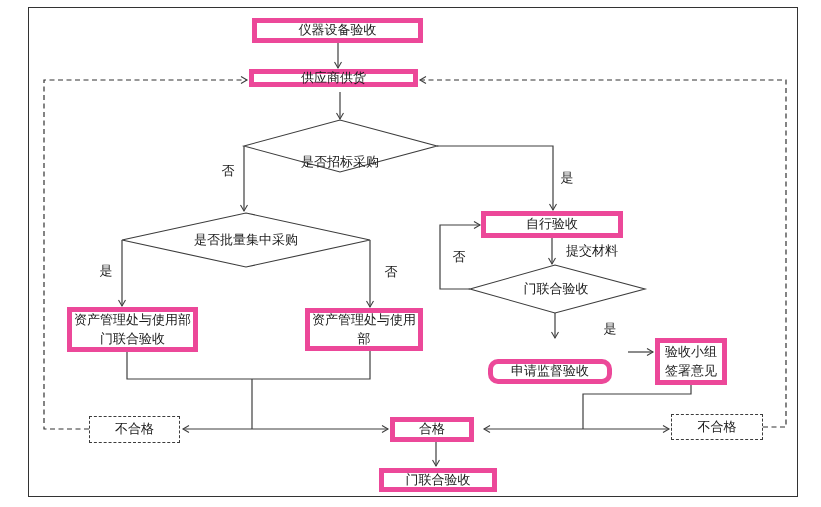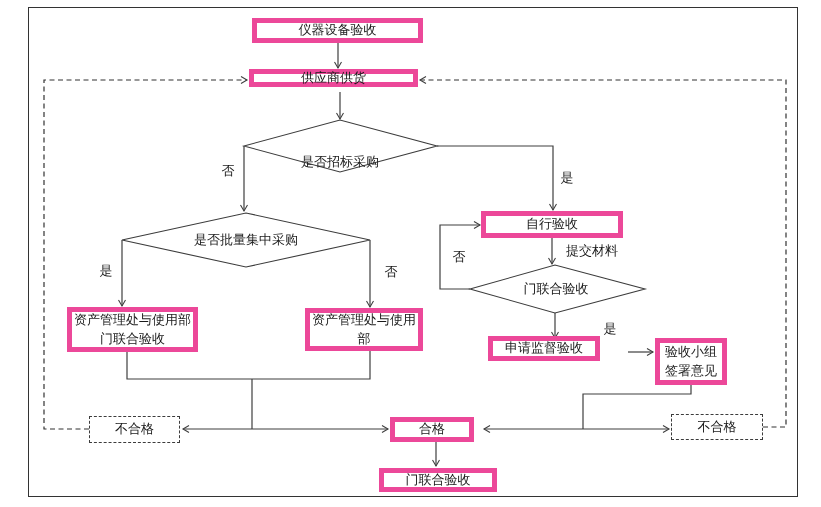--- a/index.html
+++ b/index.html
@@ -78,21 +78,21 @@
 
   <div class="node" style="left:249px;top:69px;width:169px;height:18px;">供应商供货</div>
 
   <div class="node" style="left:67px;top:307px;width:131px;height:45px;">资产管理处与使用部
 门联合验收</div>
 
   <div class="node" style="left:305px;top:308px;width:118px;height:43px;">资产管理处与使用部</div>
 
   <div class="node" style="left:481px;top:211px;width:142px;height:27px;">自行验收</div>
 
-  <div class="node" style="left:488px;top:336px;width:112px;height:25px;">申请监督验收</div>
+  <div class="node" style="left:488px;top:359px;width:124px;height:25px;border-radius:10px;">申请监督验收</div>
 
   <div class="node" style="left:655px;top:323px;width:72px;height:47px;margin-top:15px;">验收小组
 签署意见</div>
 
   <div class="node dashed" style="left:89px;top:416px;width:91px;height:27px;">不合格</div>
 
   <div class="node" style="left:390px;top:417px;width:84px;height:25px;">合格</div>
 
   <div class="node dashed" style="left:671px;top:414px;width:92px;height:26px;">不合格</div>
 

